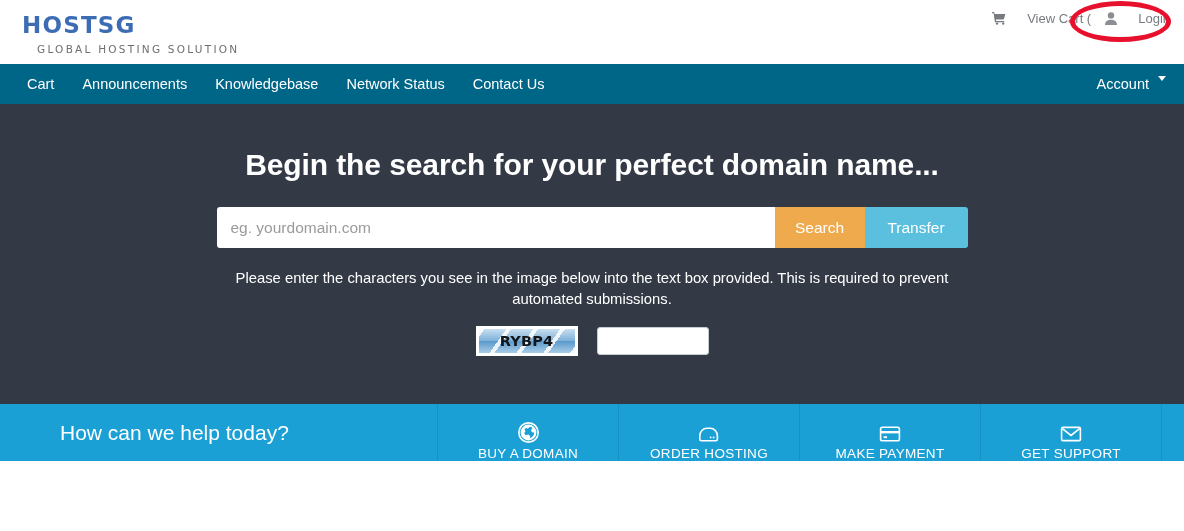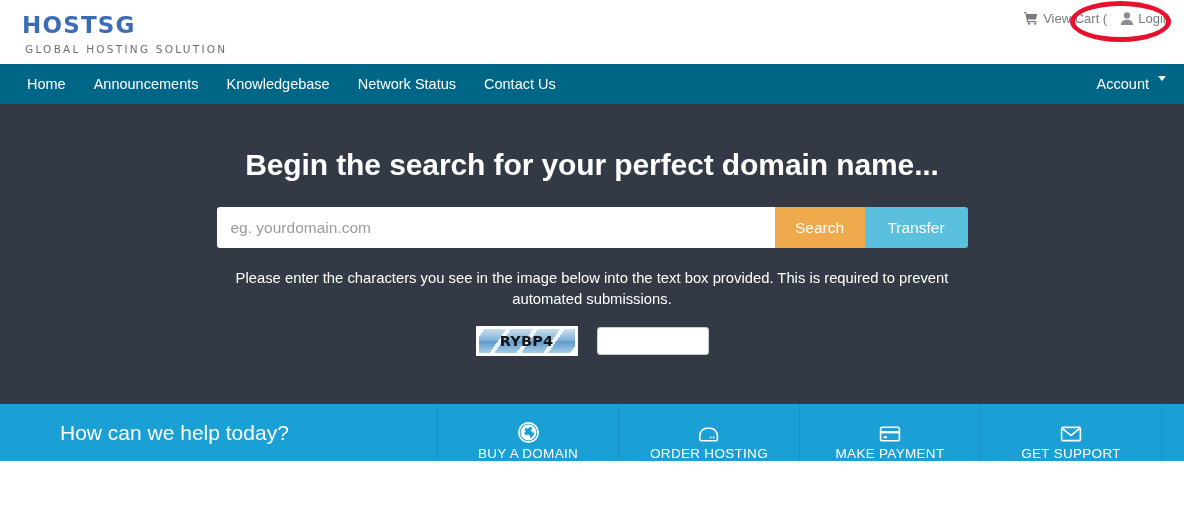--- a/index.html
+++ b/index.html
@@ -36,37 +36,37 @@
     color: #3b6cb4;
     line-height: 32px;
   }
   .logo-sub {
     font-family: "DejaVu Sans", sans-serif;
     font-size: 10.5px;
     letter-spacing: 2.25px;
     color: #6d6e71;
     line-height: 14px;
     margin-top: 1px;
-    margin-left: 3px;
+    margin-left: 15px;
   }
 
   .header-right {
     position: absolute;
     right: 14px;
     top: 11px;
     display: flex;
     align-items: center;
     gap: 14px;
     font-size: 13px;
     color: #777b80;
   }
   .header-link {
     display: flex;
     align-items: center;
-    gap: 5px;
+    gap: 21px;
     white-space: nowrap;
     cursor: pointer;
   }
   .header-link svg { display: block; }
 
   
   .annot-ellipse {
     position: absolute;
     left: 1070px;
     top: 1px;
@@ -302,21 +302,21 @@
       <span>Login</span>
     </div>
 
   </div>
 
   <div class="annot-ellipse"></div>
 </div>
 
 <div class="navbar">
   <div class="nav-left">
-    <div class="nav-item">Home</div>
+    <div class="nav-item">Cart</div>
     <div class="nav-item">Announcements</div>
     <div class="nav-item">Knowledgebase</div>
     <div class="nav-item">Network Status</div>
     <div class="nav-item">Contact Us</div>
   </div>
   <div class="nav-right">
     <div class="nav-account">
       <span>Account</span>
       <span class="caret"></span>
     </div>

